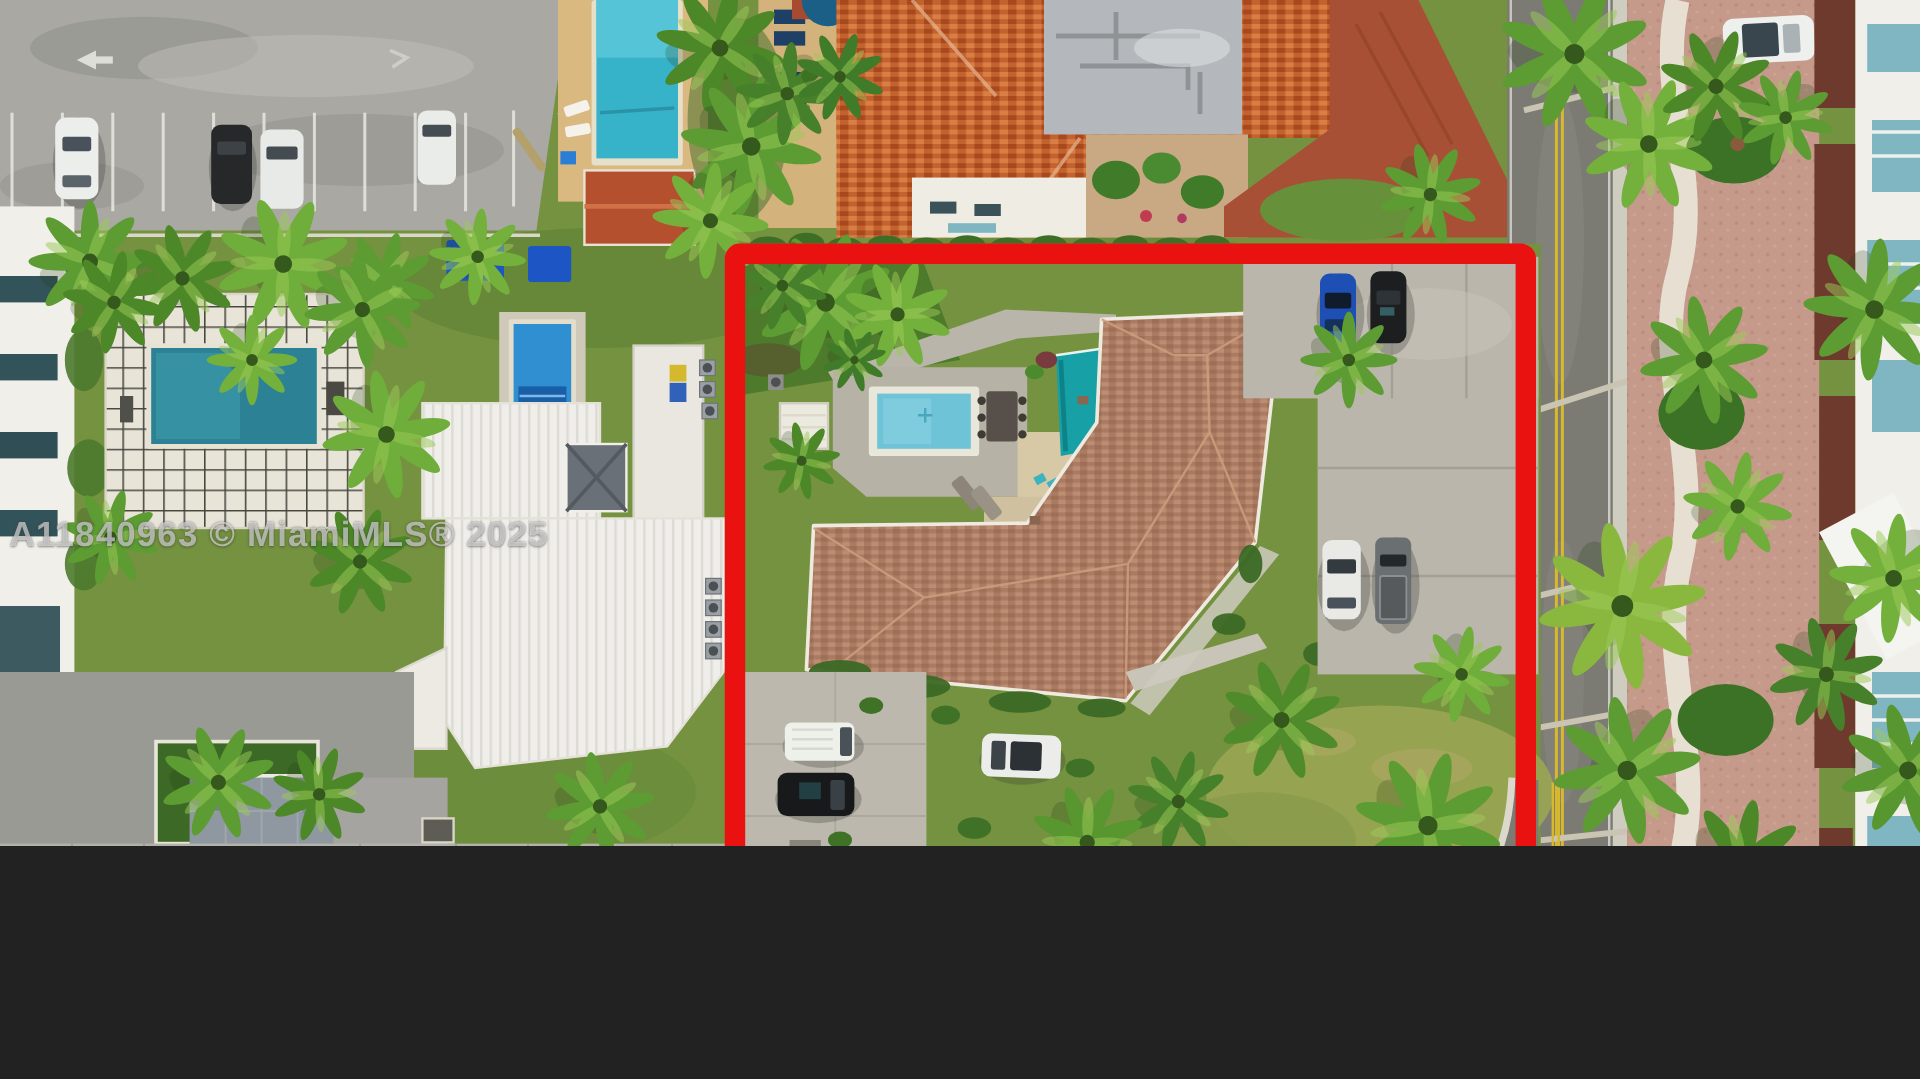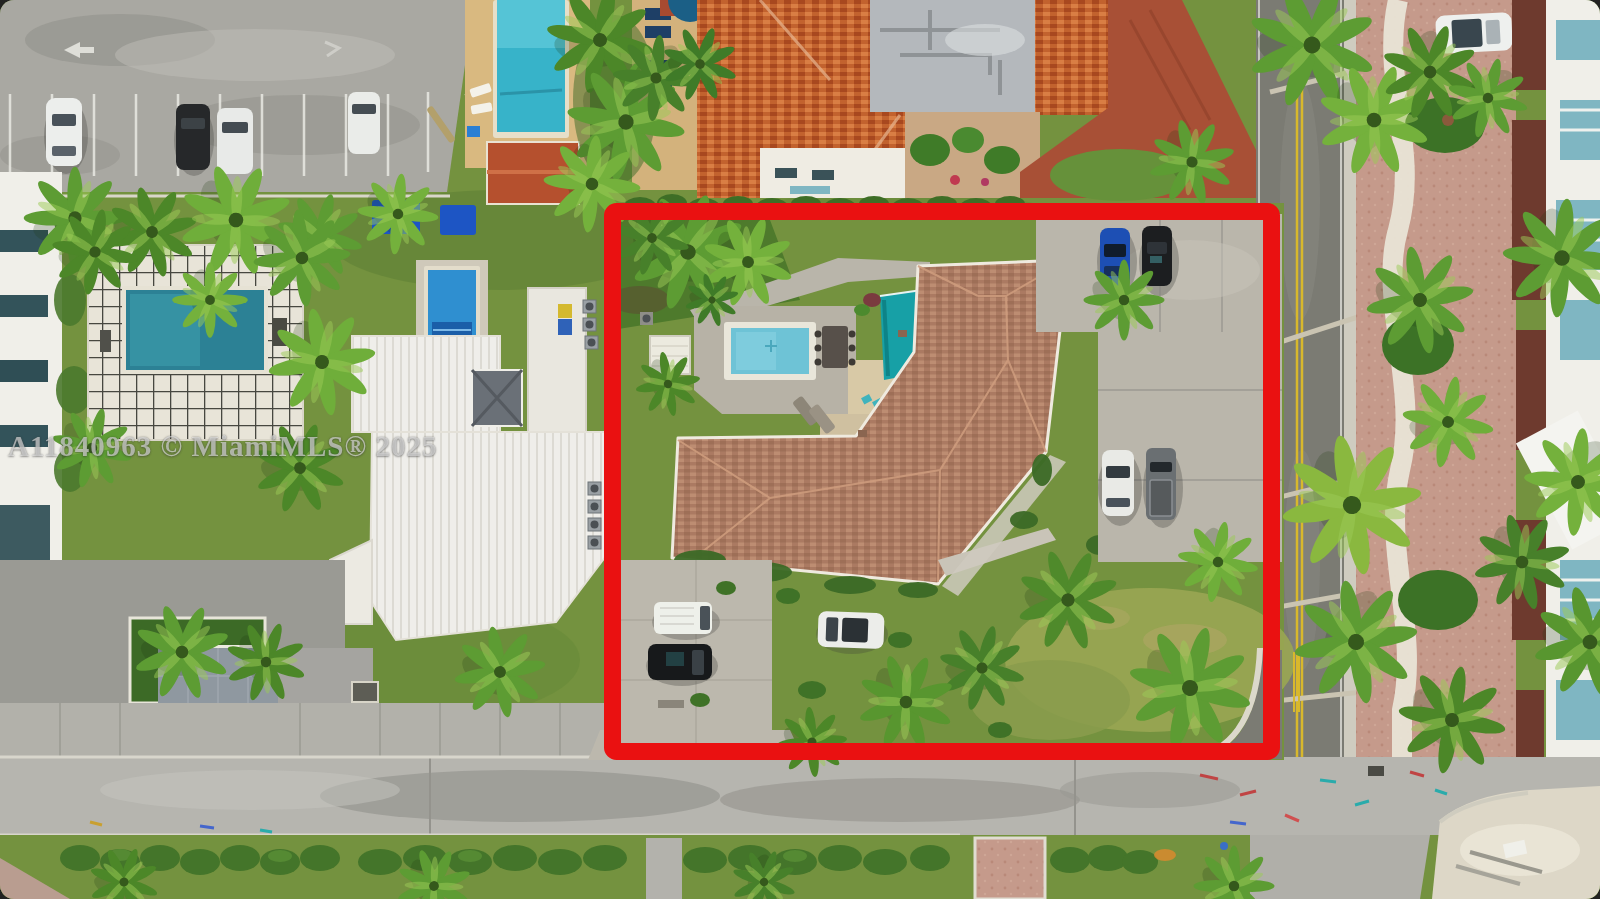--- a/index.html
+++ b/index.html
@@ -1,17 +1,17 @@
 <!DOCTYPE html>
 <html><head>
 <meta charset="utf-8">
 <style>
   html,body{margin:0;padding:0;background:#222;}
-  .stage{position:relative;width:1600px;height:899px;overflow:hidden;
-         font-family:Liberation Serif, serif;border-radius:14px;}
+  .stage{position:relative;width:1600px;height:705px;overflow:hidden;
+         font-family:Liberation Sans, sans-serif;}
   .stage svg{position:absolute;left:0;top:0;}
   .watermark{
     position:absolute;left:8px;top:430px;width:330px;
     font-size:29px;font-weight:bold;letter-spacing:1px;white-space:nowrap;
     color:rgba(238,238,238,0.60);
     text-shadow:0 0 2px rgba(70,70,70,0.55), 0 1px 2px rgba(40,40,40,0.35);
     pointer-events:none;
   }
 </style>
 </head>

